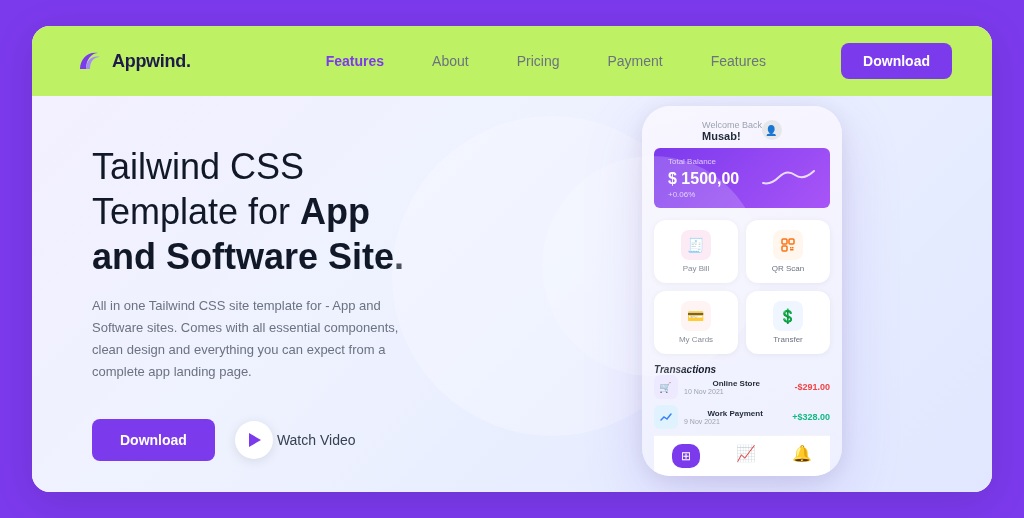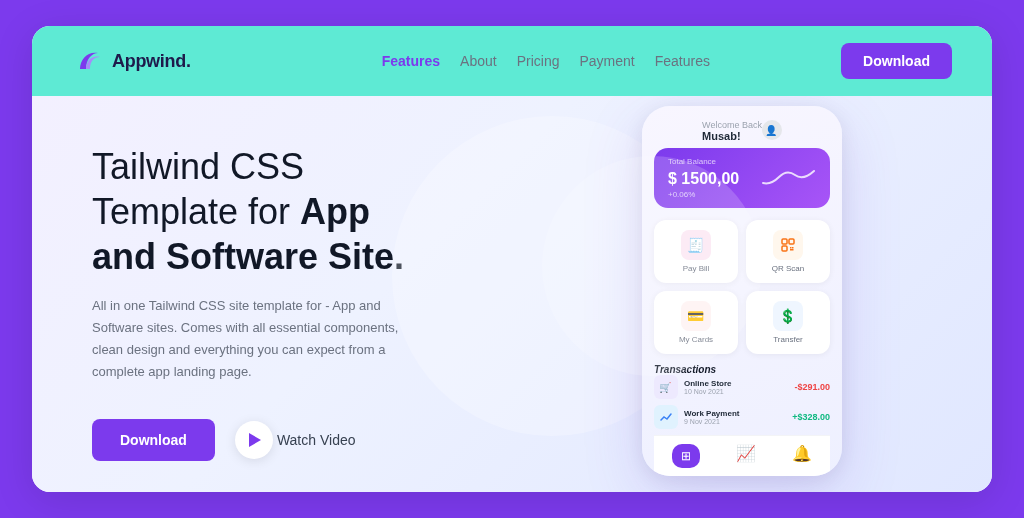--- a/index.html
+++ b/index.html
@@ -23,21 +23,21 @@
       flex-direction: column;
       box-shadow: 0 8px 40px rgba(0,0,0,0.12);
     }
     
     .header {
       display: flex;
       align-items: center;
       padding: 8px 40px;
       height: 70px;
       flex-shrink: 0;
-      background: #5eead4;
+      background: #bef264;
       z-index: 10;
     }
     .logo-wrap {
       display: flex;
       align-items: center;
       gap: 8px;
       flex: 0 0 auto;
     }
     .logo-icon {
       width: 32px;
@@ -45,21 +45,21 @@
     }
     .logo-text {
       font-size: 18px;
       font-weight: 700;
       color: #1e1b4b;
       letter-spacing: -0.3px;
     }
     .nav {
       display: flex;
       align-items: center;
-      gap: 20px;
+      gap: 48px;
       flex: 1;
       justify-content: center;
       margin-left: 60px;
     }
     .nav-item {
       font-size: 14px;
       color: #6b7280;
       cursor: pointer;
       font-weight: 500;
     }
@@ -225,21 +225,21 @@
       background: #e5e7eb;
       display: flex;
       align-items: center;
       justify-content: center;
       font-size: 10px;
       color: #9ca3af;
     }
     
     .balance-card {
       background: linear-gradient(135deg, #7c3aed 0%, #a855f7 100%);
-      border-radius: 14px;
+      border-radius: 6px;
       padding: 12px 14px;
       margin-bottom: 12px;
       display: flex;
       align-items: center;
       justify-content: space-between;
       min-height: 60px;
     }
     .balance-label {
       font-size: 8px;
       color: rgba(255,255,255,0.7);
@@ -318,20 +318,21 @@
       font-size: 10px;
       flex-shrink: 0;
     }
     .tx-info {
       flex: 1;
     }
     .tx-name {
       font-size: 8px;
       font-weight: 600;
       color: #1f2937;
+      text-align: center;
     }
     .tx-sub {
       font-size: 7px;
       color: #9ca3af;
     }
     .tx-amount {
       font-size: 9px;
       font-weight: 700;
     }
     .tx-negative { color: #ef4444; }

